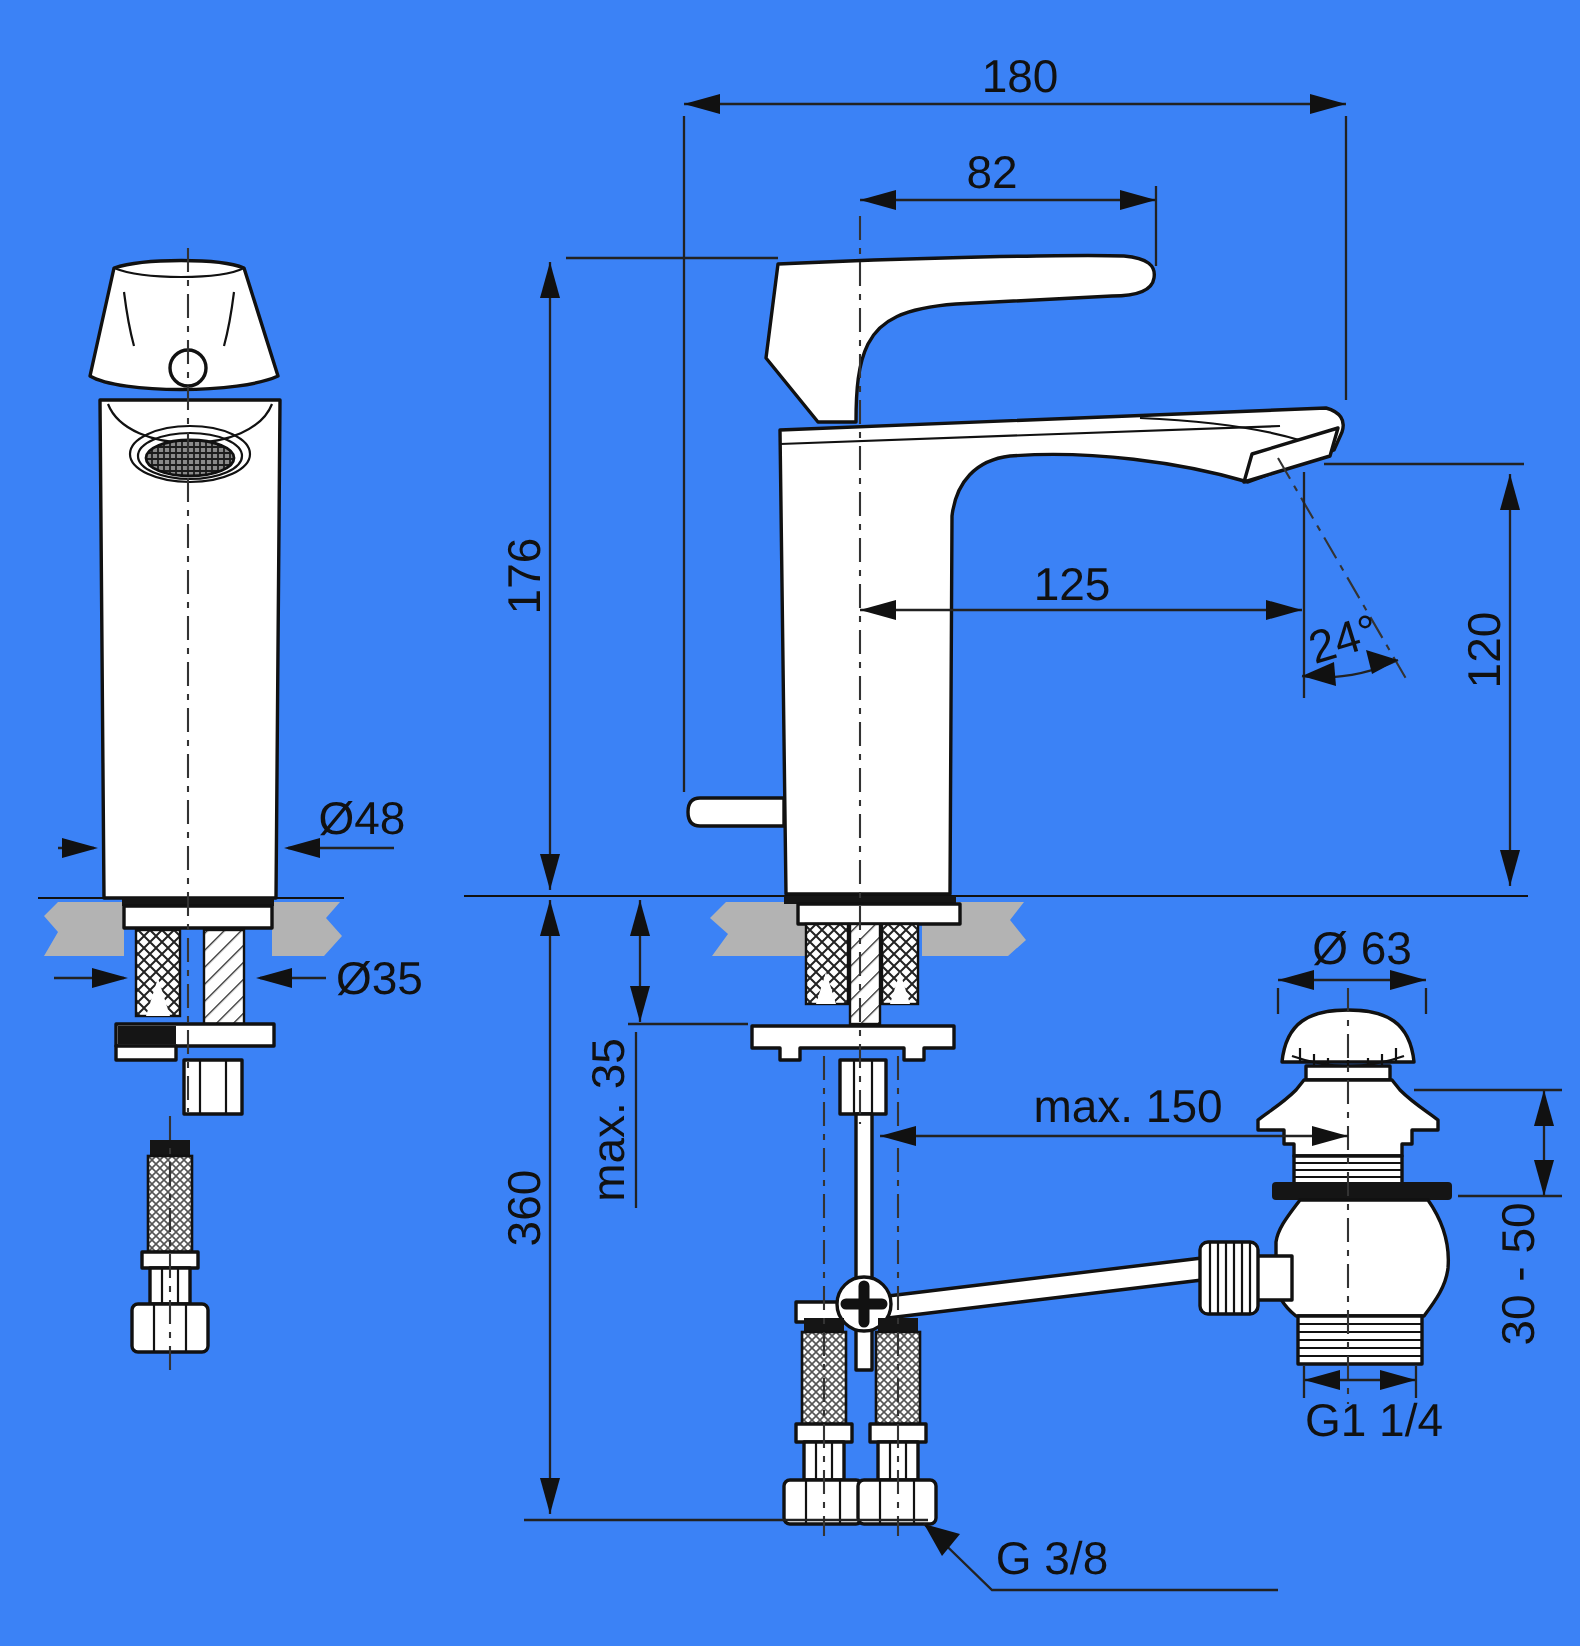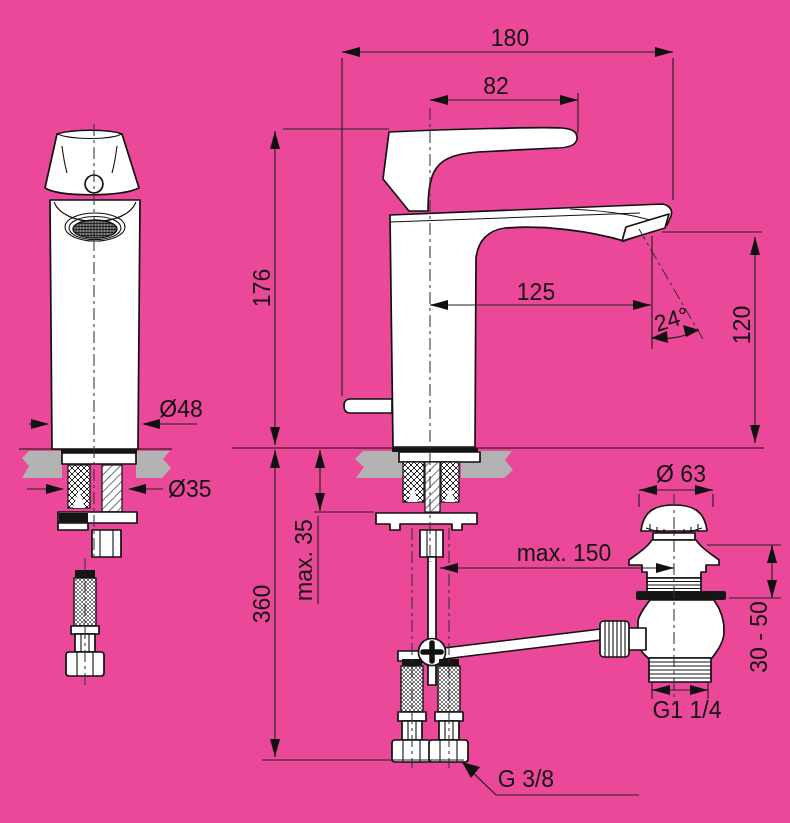--- a/index.html
+++ b/index.html
@@ -1,16 +1,16 @@
 <!DOCTYPE html>
 <html><head>
 <meta charset="utf-8">
 <style>
   html,body{margin:0;padding:0;background:#ffffff;}
-  .stage{position:relative;width:790px;height:823px;background:#ec4899;overflow:hidden;}
+  .stage{position:relative;width:790px;height:823px;background:#3b82f6;overflow:hidden;}
   svg text{font-family:"Liberation Sans","DejaVu Sans",sans-serif;font-size:23px;fill:#111;}
   .outline{fill:#ffffff;stroke:#111;stroke-width:1.7;stroke-linejoin:round;}
   .thin{fill:none;stroke:#111;stroke-width:1.1;}
   .dim{stroke:#222;stroke-width:1.15;fill:none;}
   .arrow{fill:#111;stroke:none;}
   .cl{fill:none;stroke:#333;stroke-width:1.05;stroke-dasharray:12 4 3 4;}
   .slab{fill:#b3b3b3;stroke:none;}
   .dark{fill:#151515;stroke:none;}
 </style>
 </head>

